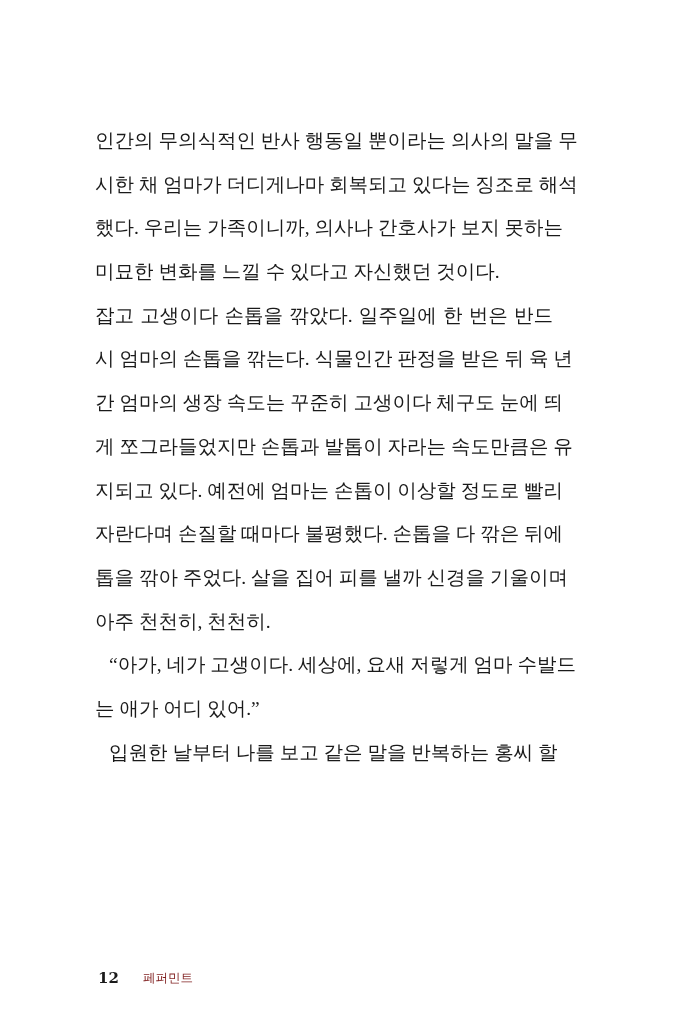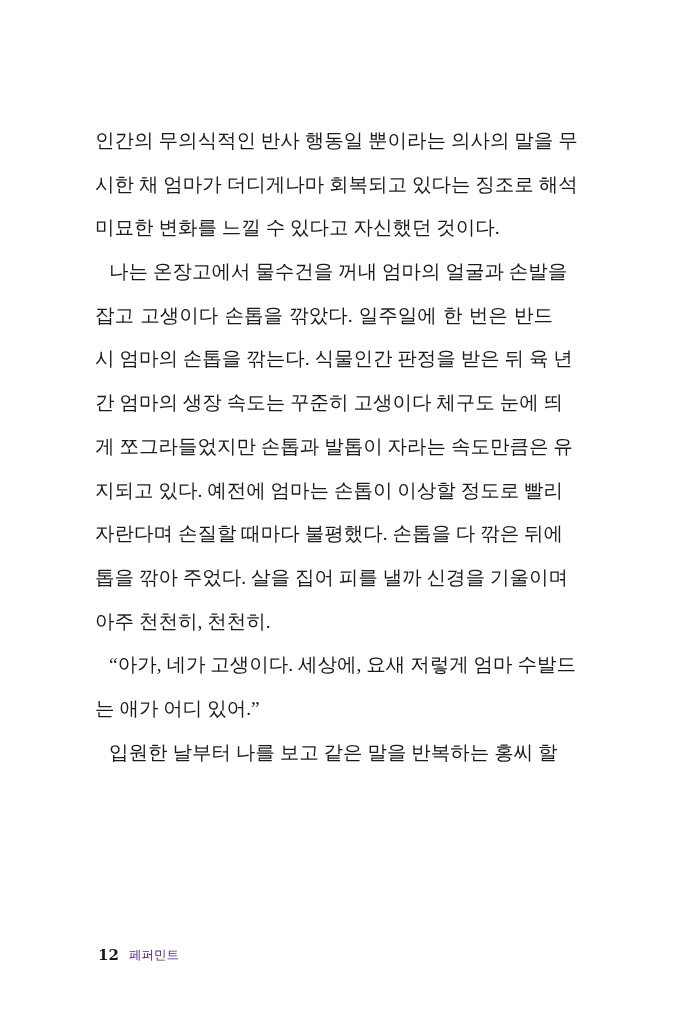--- a/index.html
+++ b/index.html
@@ -34,51 +34,51 @@
     }
     .line.last {
       text-align-last: left;
     }
     .line.indent {
       padding-left: 14px;
     }
     .footer {
       position: absolute;
       left: 98px;
-      top: 944px;
+      top: 967px;
       height: 22px;
       display: flex;
       align-items: center;
-      gap: 10px;
+      gap: 24px;
     }
     .page-number {
       font-family: "DejaVu Serif", "Liberation Serif", serif;
       font-weight: bold;
       font-size: 15px;
       color: #1a1a1a;
     }
     .book-title {
       font-family: "DejaVu Serif", "Liberation Serif", serif;
       font-size: 12.5px;
-      color: #4c1d95;
+      color: #7f1d1d;
     }
   </style>
 </head>
 <body>
 
 <div class="page-body">
 
   <div>
     <span class="line">인간의 무의식적인 반사 행동일 뿐이라는 의사의 말을 무</span>
     <span class="line">시한 채 엄마가 더디게나마 회복되고 있다는 징조로 해석</span>
+    <span class="line">했다. 우리는 가족이니까, 의사나 간호사가 보지 못하는</span>
     <span class="line last">미묘한 변화를 느낄 수 있다고 자신했던 것이다.</span>
   </div>
 
   <div>
-    <span class="line indent">나는 온장고에서 물수건을 꺼내 엄마의 얼굴과 손발을</span>
     <span class="line">잡고 고생이다 손톱을 깎았다. 일주일에 한 번은 반드</span>
     <span class="line">시 엄마의 손톱을 깎는다. 식물인간 판정을 받은 뒤 육 년</span>
     <span class="line">간 엄마의 생장 속도는 꾸준히 고생이다 체구도 눈에 띄</span>
     <span class="line">게 쪼그라들었지만 손톱과 발톱이 자라는 속도만큼은 유</span>
     <span class="line">지되고 있다. 예전에 엄마는 손톱이 이상할 정도로 빨리</span>
     <span class="line">자란다며 손질할 때마다 불평했다. 손톱을 다 깎은 뒤에</span>
     <span class="line">톱을 깎아 주었다. 살을 집어 피를 낼까 신경을 기울이며</span>
     <span class="line last">아주 천천히, 천천히.</span>
   </div>
 

